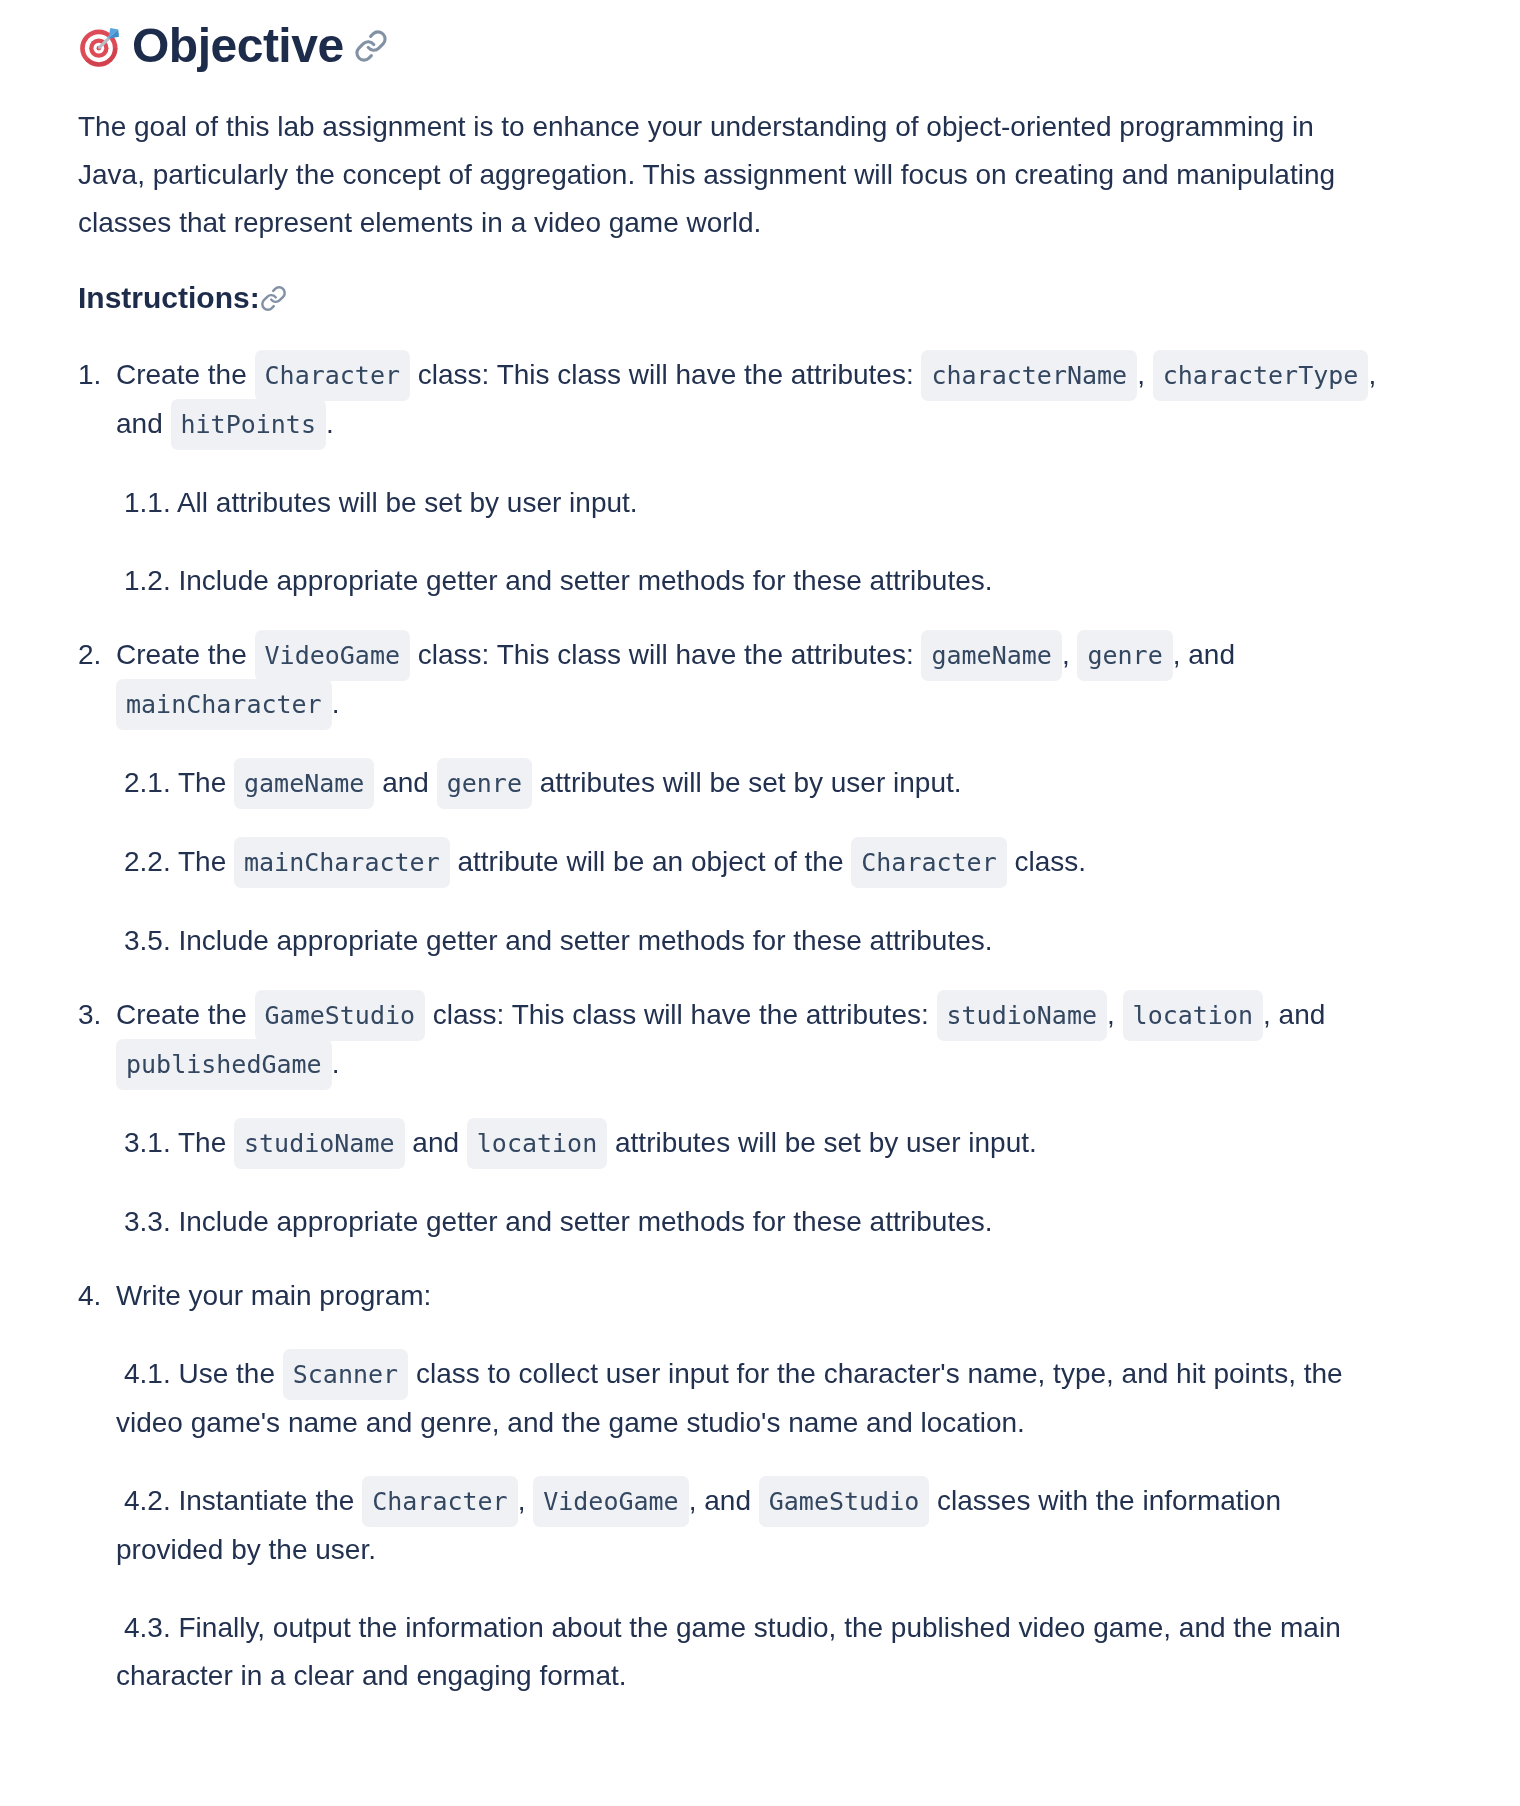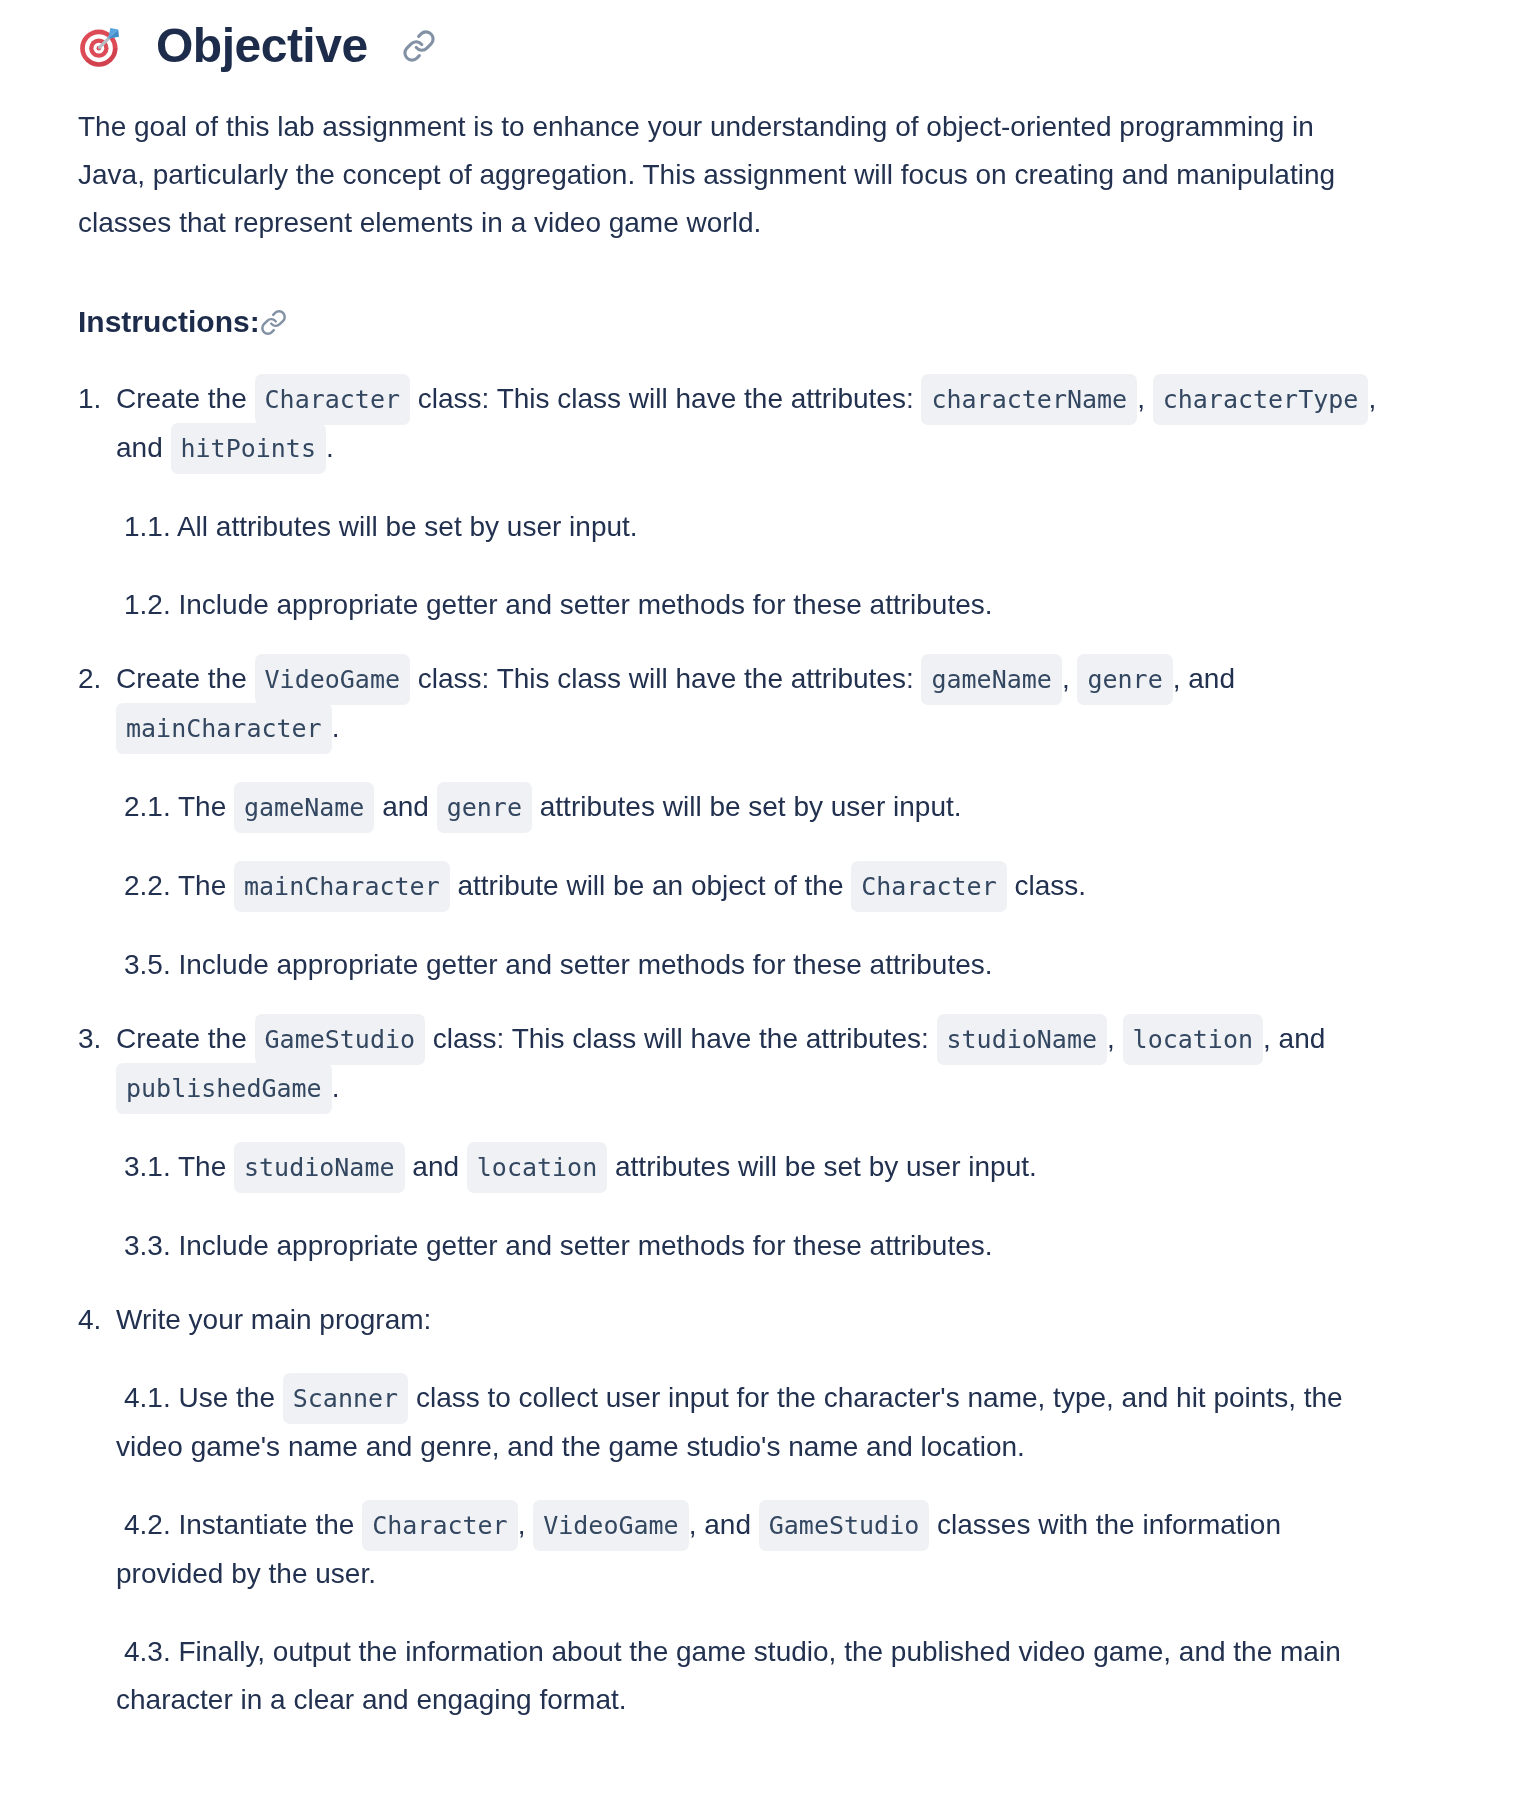--- a/index.html
+++ b/index.html
@@ -7,38 +7,38 @@
   body {
     width: 1520px;
     min-height: 1806px;
     font-family: "Liberation Sans", sans-serif;
     color: #22314f;
     -webkit-font-smoothing: antialiased;
   }
   .page { padding: 10px 58px 40px 78px; box-sizing: border-box; }
 
   .h1-row {
-    display: flex; align-items: center; gap: 32px;
+    display: flex; align-items: center; gap: 8px;
     margin: 8px 0 0 0;
     font-size: 48px; font-weight: 700; color: #1e2c4b;
     letter-spacing: -0.5px;
   }
   .h1-row .anchor-icon { margin-left: 2px; }
 
   .anchor-icon { color: #8391a5; flex: none; }
 
   .objective-p {
     font-size: 28px; line-height: 48px;
     margin: 30px 0 0 0;
     max-width: 1270px;
   }
 
   .h3-row {
     display: flex; align-items: center; 
-    margin: 58px 0 0 0;
+    margin: 34px 0 0 0;
     font-size: 30px; font-weight: 700; color: #1e2c4b;
   }
 
   .list { margin-top: 36px; }
   .list-item {
     display: flex;
     margin-top: 26px;
     font-size: 28px; line-height: 48px;
   }
   .list-item:first-child { margin-top: 0; }

